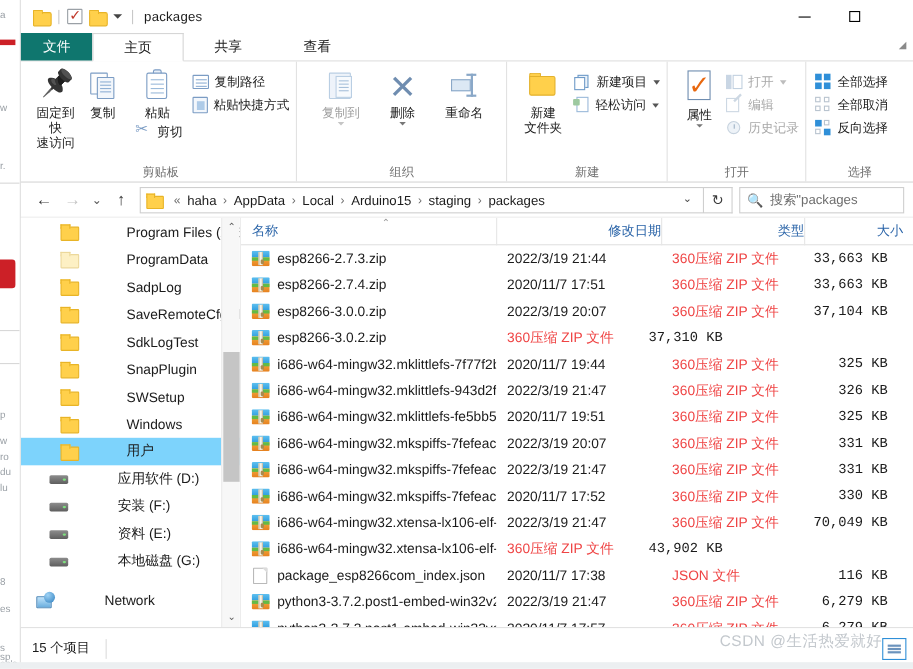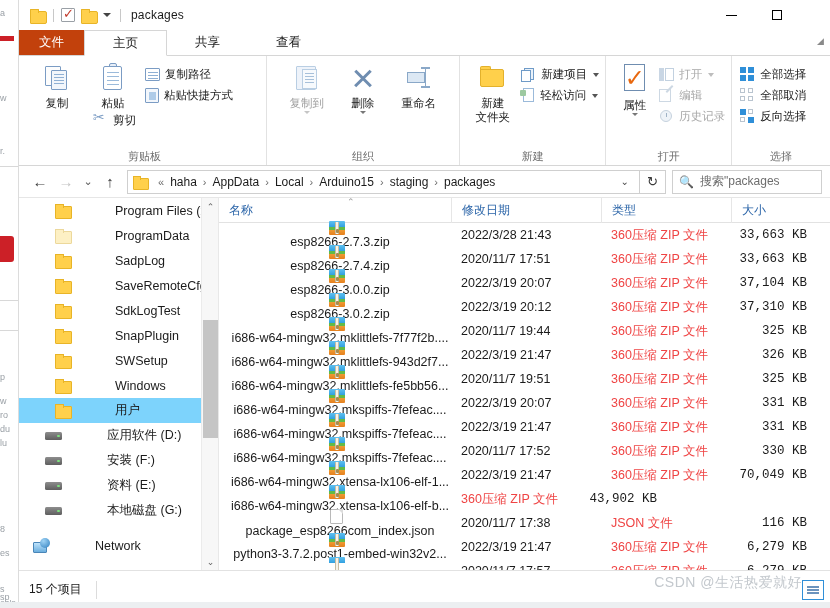--- a/index.html
+++ b/index.html
@@ -77,21 +77,21 @@
   #tabbar {
     height: 26px; display:flex; align-items:stretch;
     border-bottom: 1px solid #d6d6d6; background:#ffffff;
     position: relative;
   }
   .tab {
     padding: 0 28px; display:flex; align-items:center; justify-content:center;
     font-size:12.5px; color:#1b1b1b; cursor:default; min-width: 54px;
   }
   .tab.file {
-    background:#c2410c; color:#ffffff; font-size:12.5px;
+    background:#0f766e; color:#ffffff; font-size:12.5px;
     padding:0 20px;
   }
   .tab.active {
     background:#ffffff; border:1px solid #d6d6d6; border-bottom:1px solid #ffffff;
     margin-bottom:-1px; position:relative; z-index:3;
   }
   #tabbar .ribbon-expand {
     position:absolute; right:6px; top:6px; font-size:9px; color:#8a8a8a;
   }
 
@@ -340,34 +340,34 @@
     position:absolute; left:1px; top:122px; width:15px; height:118px; background:#c5c5c5;
   }
 
   
   #filepane { flex:1; position:relative; background:#ffffff; overflow:hidden; }
   #colhdr {
     height:25px; display:flex; align-items:center; border-bottom:1px solid #e2e2e2;
     font-size:12px; color:#2a64a8; position:relative;
   }
   .col { padding-left:10px; position:relative; height:25px; line-height:25px; }
-  .col + .col { border-left:1px solid #e6e6e6; }
+  .col + .col { border-left:1px solid #e6e6e6;text-align:right; }
   .col-name { width:232px; }
   .col-date { width:150px; }
   .col-type { width:130px; }
   .col-size { width:90px; }
   #sortmark {
     position:absolute; left:128px; top:-1px; font-size:9px; color:#9b9b9b;
   }
   .frow {
     height:24px; display:flex; align-items:center; font-size:12.5px; color:#1b1b1b;
   }
   .fname {
     width:232px; display:flex; align-items:center; padding-left:10px;
-    overflow:hidden; white-space:nowrap;flex-direction:column;
+    overflow:hidden; white-space:nowrap;
   }
   .fdate { width:150px; padding-left:10px; color:#1b1b1b; }
   .ftype { width:130px; padding-left:10px; color:#ef4444; }
   .fsize { width:90px; padding-right:14px; text-align:right; color:#1b1b1b;font-family:Liberation Mono, monospace; }
   .zipic {
     width:16px;height:14px;position:relative;margin-right:7px;flex:none;
   }
   .zipic .top { position:absolute; left:0; top:0; width:16px;height:6px;
     background:linear-gradient(#5fc0f0,#31a0e0); border-radius:1px 1px 0 0; }
   .zipic .bot { position:absolute; left:0; top:6px; width:16px;height:8px;
@@ -459,20 +459,25 @@
     <div class="tab active">主页</div>
     <div class="tab">共享</div>
     <div class="tab">查看</div>
     <div class="ribbon-expand">◢</div>
   </div>
 
   <div id="ribbon">
 
     <div class="rgroup" style="width:246px;">
       <div class="rgroup-body">
+        <div class="bigbtn">
+          <span class="ic ic-pin"></span>
+          <span class="lbl" style="white-space:pre-line;">固定到快
+速访问</span>
+        </div>
         <div class="bigbtn">
           <span class="ic ic-copy">
               <i class="p1"></i>
               <i class="p2">
                 <i></i>
               </i>
             </span>
           <span class="lbl">复制</span>
         </div>
         <div style="display:flex;flex-direction:column;">
@@ -754,21 +759,21 @@
             <span class="zipic">
                 <i class="top"></i>
                 <i class="bot"></i>
                 <i class="grn"></i>
                 <i class="zip">
                   <i></i>
                 </i>
               </span>
             <span>esp8266-2.7.3.zip</span>
             </div>
-          <div class="fdate">2022/3/28 21:43</div>
+          <div class="fdate">2022/3/19 21:44</div>
           <div class="ftype">360压缩 ZIP 文件</div>
           <div class="fsize">33,663 KB</div>
         </div>
         <div class="frow">
           <div class="fname">
             <span class="zipic">
                 <i class="top"></i>
                 <i class="bot"></i>
                 <i class="grn"></i>
                 <i class="zip">
@@ -802,21 +807,20 @@
             <span class="zipic">
                 <i class="top"></i>
                 <i class="bot"></i>
                 <i class="grn"></i>
                 <i class="zip">
                   <i></i>
                 </i>
               </span>
             <span>esp8266-3.0.2.zip</span>
             </div>
-          <div class="fdate">2022/3/19 20:12</div>
           <div class="ftype">360压缩 ZIP 文件</div>
           <div class="fsize">37,310 KB</div>
         </div>
         <div class="frow">
           <div class="fname">
             <span class="zipic">
                 <i class="top"></i>
                 <i class="bot"></i>
                 <i class="grn"></i>
                 <i class="zip">

